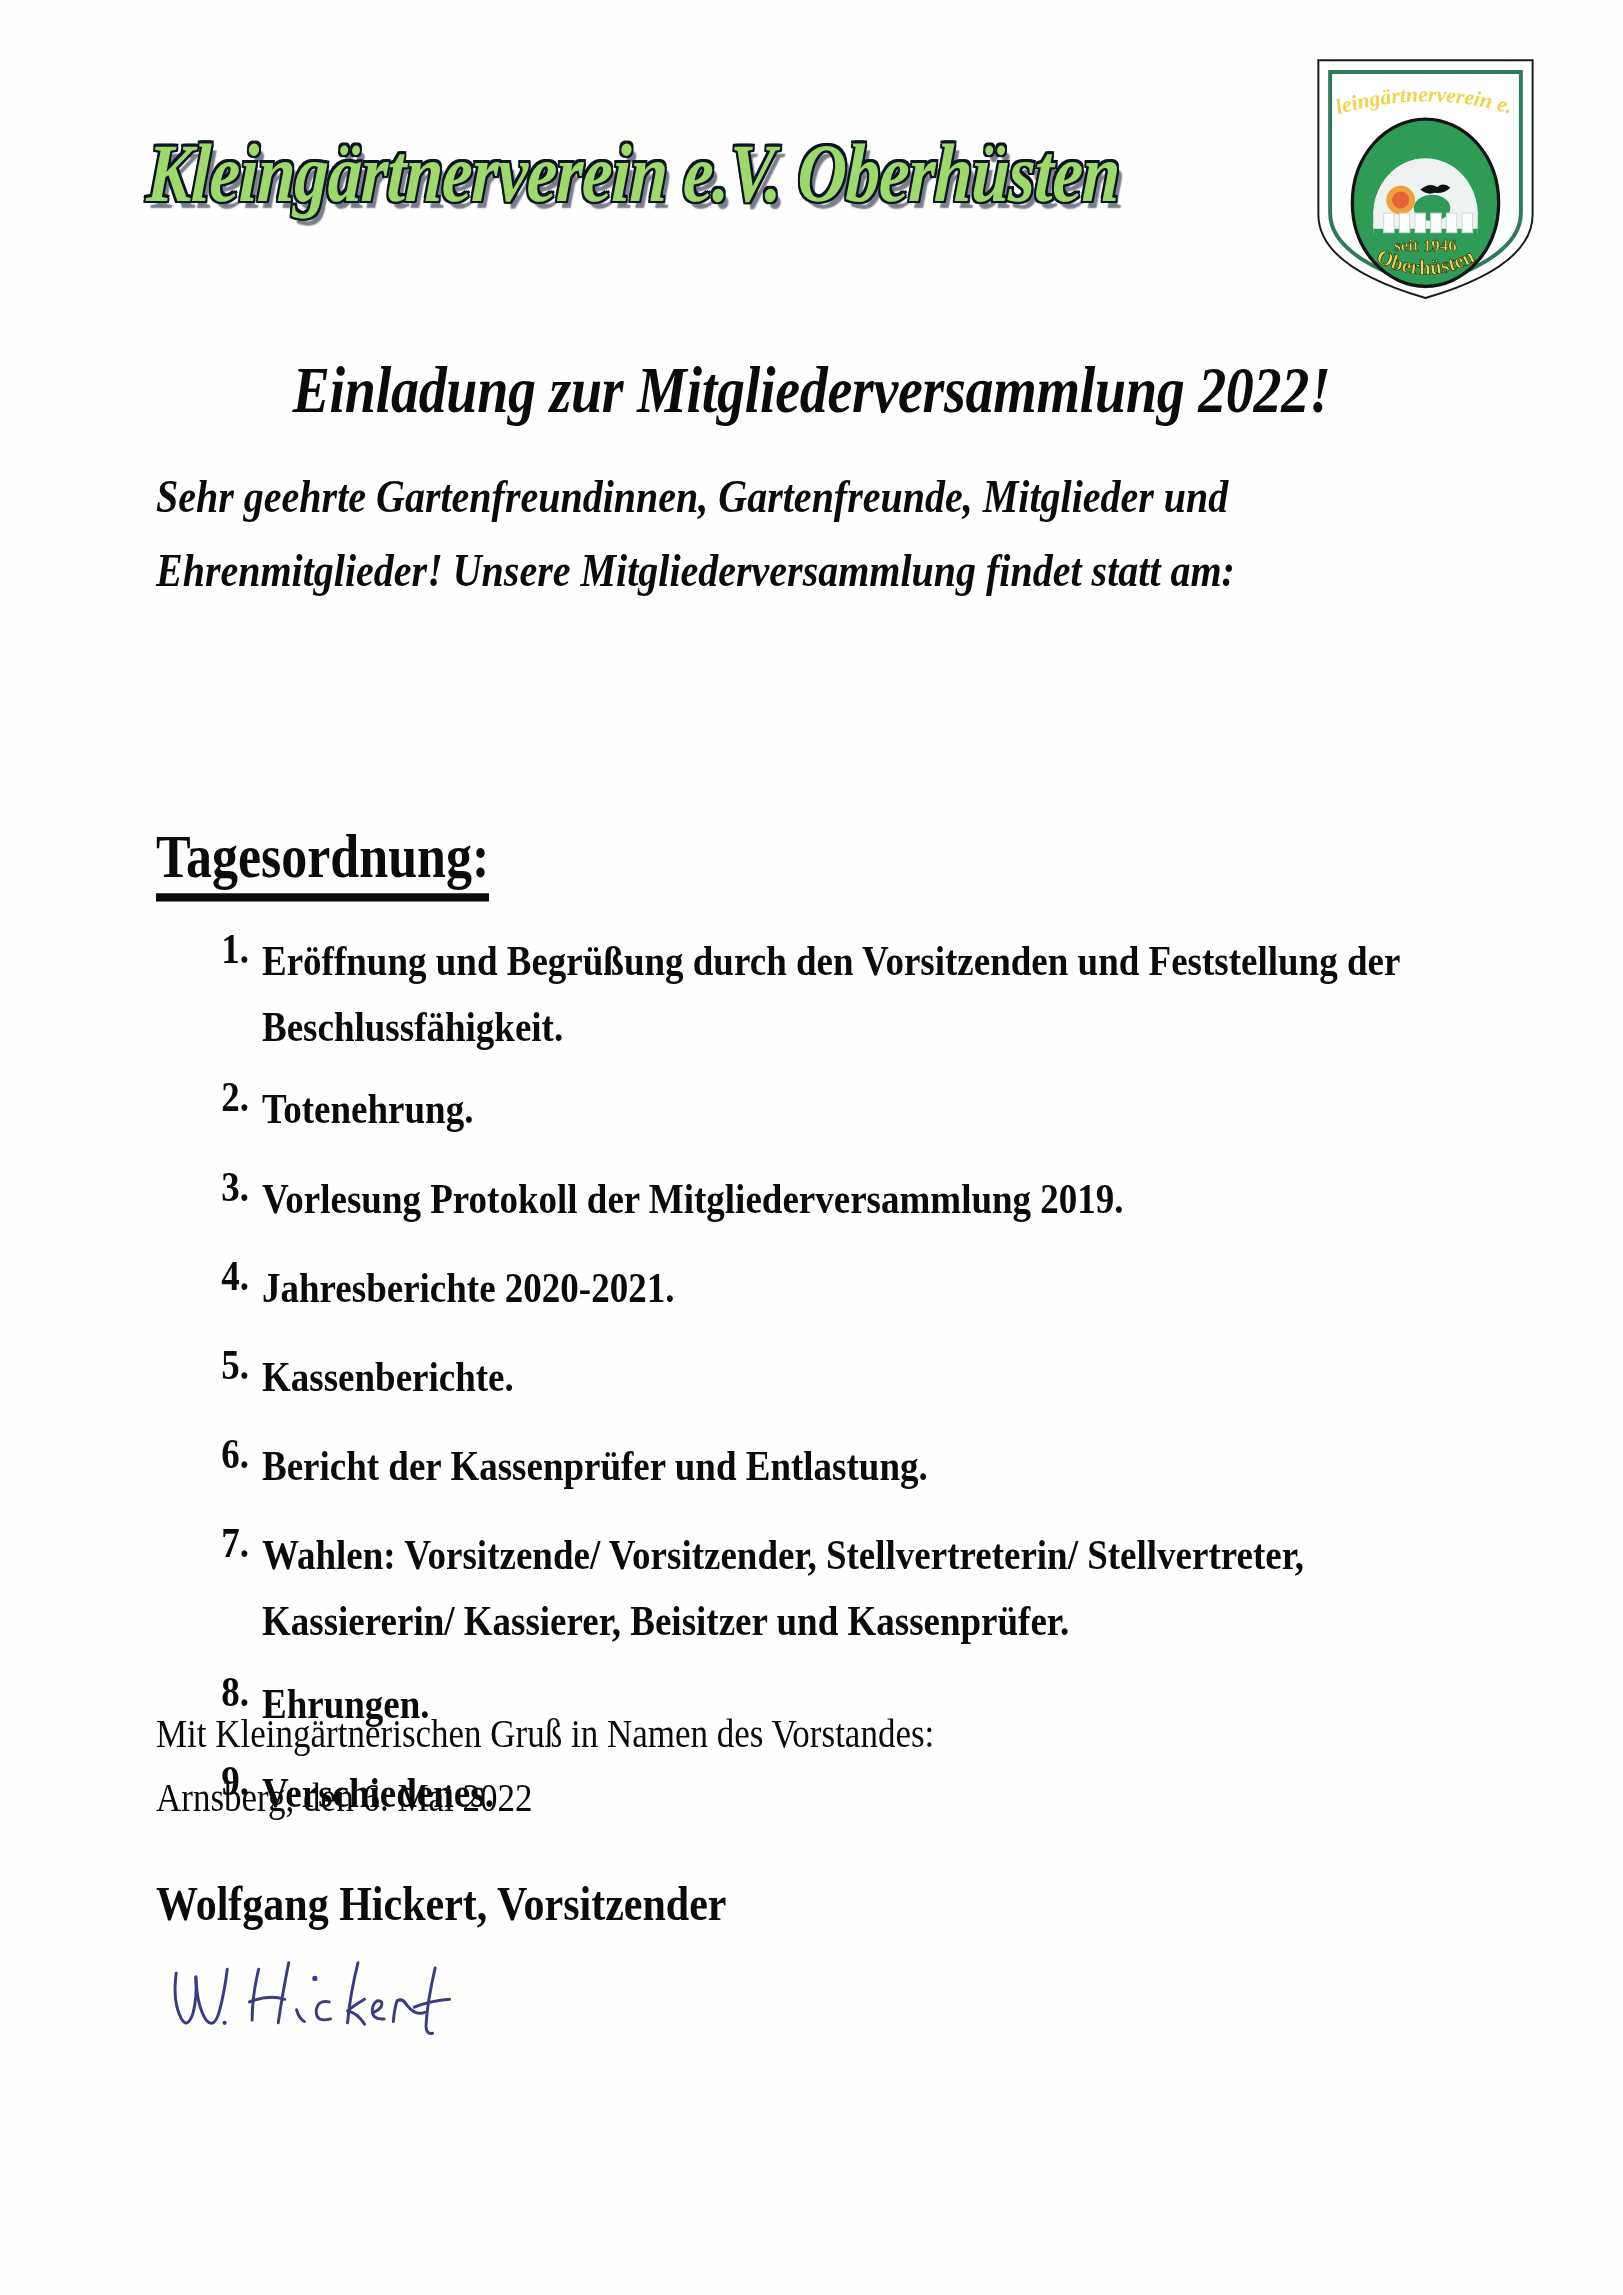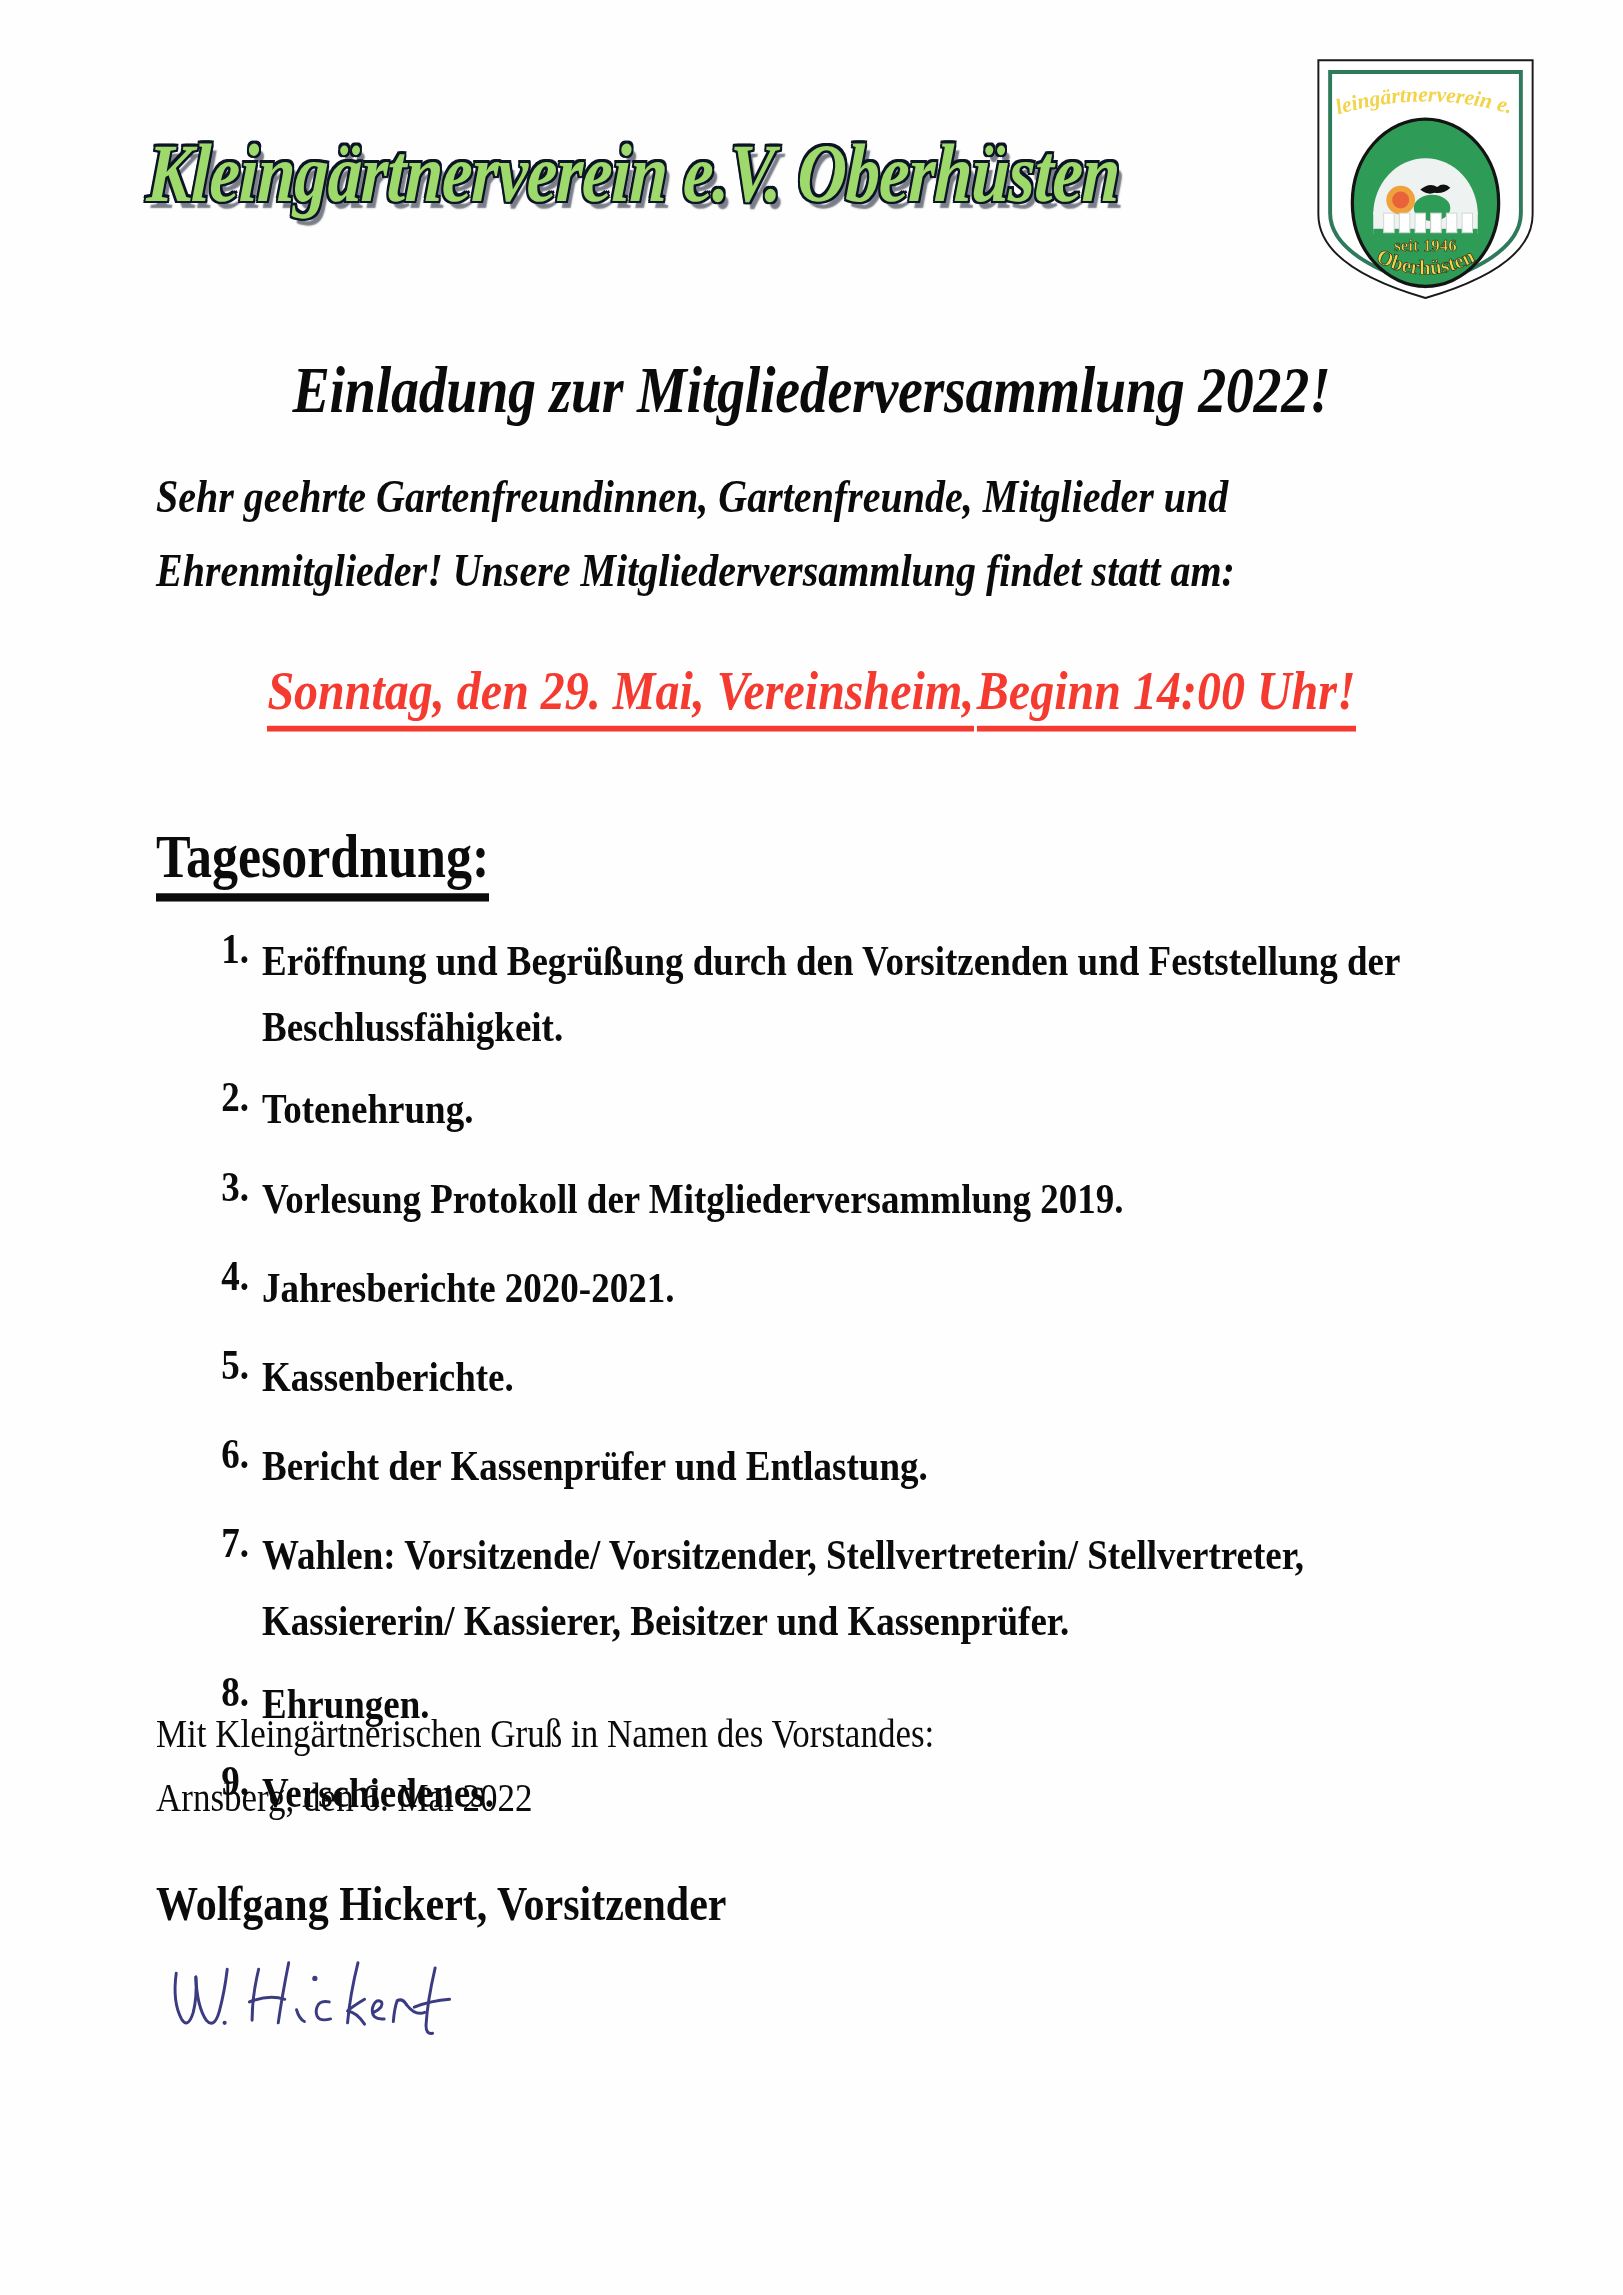--- a/index.html
+++ b/index.html
@@ -255,24 +255,20 @@
     </div>
   </div>
 
   <div class="doc-title">Einladung zur Mitgliederversammlung 2022!</div>
 
   <div class="intro">
     <div>Sehr geehrte Gartenfreundinnen, Gartenfreunde, Mitglieder und</div>
     <div>Ehrenmitglieder! Unsere Mitgliederversammlung findet statt am:</div>
   </div>
 
-  <div class="date-block">
-    <div class="date-line">Sonntag, den 29. Mai, Vereinsheim,</div>
-    <div class="date-line second">Beginn 14:00 Uhr!</div>
-  </div>
 
   <div class="agenda-heading">Tagesordnung:</div>
 
   <ol class="agenda" id="agenda-list">
       <li>
         <span class="num">1.</span>
         <span class="txt">Eröffnung und Begrüßung durch den Vorsitzenden und Feststellung der Beschlussfähigkeit.</span>
       </li>
       <li>
         <span class="num">2.</span>

